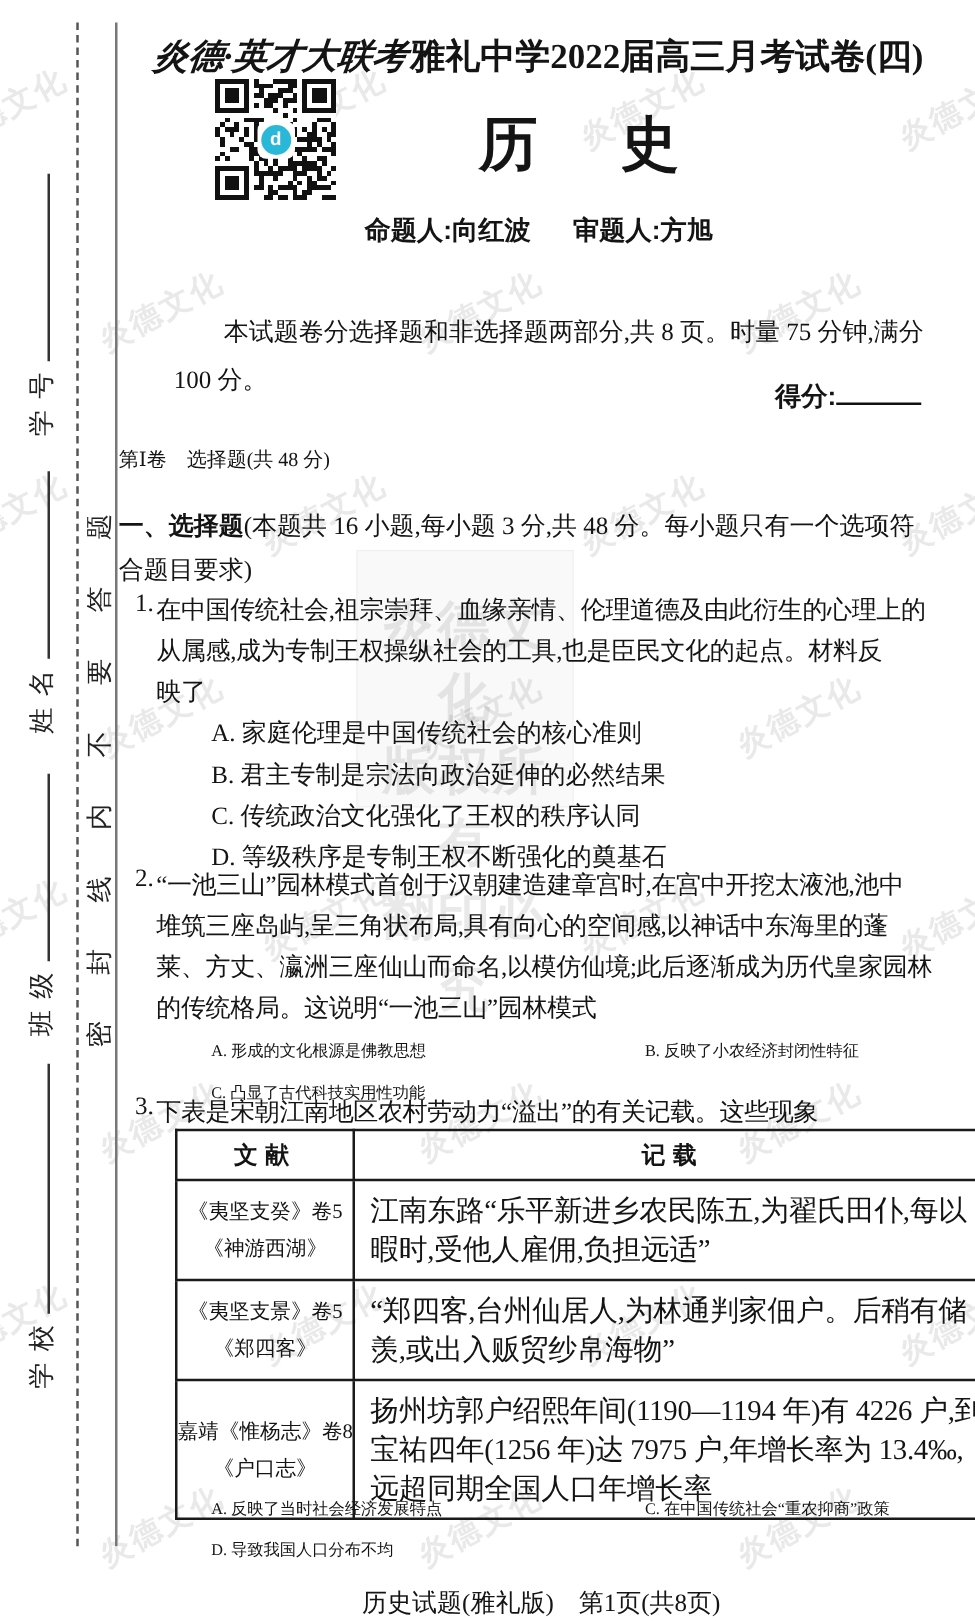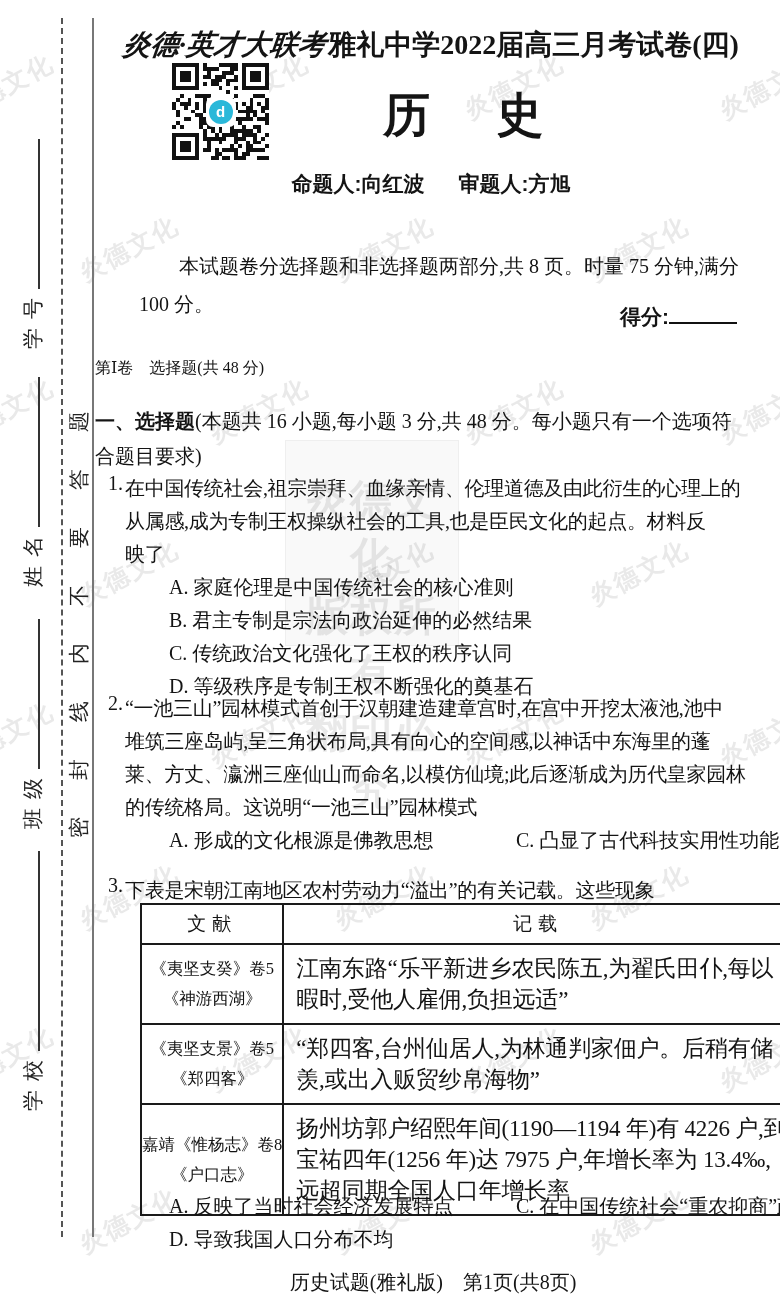--- a/index.html
+++ b/index.html
@@ -67,27 +67,27 @@
                  font-size:20px; line-height:35px; }
   .instruction .ilabel { font-weight:bold;
                  font-family:"Liberation Sans","DejaVu Sans",sans-serif; }
   .instruction .itext { white-space:pre; }
 
   
   .question { position:absolute; left:108px; width:665px; z-index:1; padding-left:17px; }
   .qnum { position:absolute; left:0; top:0; font-size:20px; }
   .stem { font-size:20px; line-height:33px; white-space:pre; letter-spacing:-0.3px; }
   .opts-list { font-size:20px; line-height:33px; padding-left:0px; }
-  .opts-grid { display:grid; grid-template-columns:347px auto; font-size:20px; line-height:33px; }
+  .opts-grid { display:grid; grid-template-columns:347px auto; font-size:13px; line-height:33px; }
   .opt { white-space:nowrap;margin-left:44px; }
 
   
   .qtable { position:absolute; left:140px; top:903px; z-index:1; border-collapse:collapse; }
   .qtable th, .qtable td { border:2px solid #1a1a1a; }
-  .qtable th { font-size:19px; font-weight:normal; height:40px; letter-spacing:6px; }
+  .qtable th { font-size:19px; font-weight:bold; height:40px; letter-spacing:6px; }
   .qtable td.c1 { width:132px; text-align:center; font-size:16.5px; line-height:30px;
                   white-space:pre; vertical-align:middle; }
   .qtable td.c2 { width:494px; font-size:23px; line-height:31px; white-space:pre;
                   padding:8px 6px 8px 12px; vertical-align:middle; letter-spacing:-0.2px; }
 
   .footer { position:absolute; left:95px; top:1248px; width:676px; z-index:1;
             text-align:center; font-size:20px;margin-top:21px; }
 </style>
 </head>
 <body>
@@ -405,20 +405,21 @@
   </div>
 
   <div class="question" style="top:692px;">
     <span class="qnum">2.</span>
     <div class="stem">“一池三山”园林模式首创于汉朝建造建章宫时,在宫中开挖太液池,池中
 堆筑三座岛屿,呈三角状布局,具有向心的空间感,以神话中东海里的蓬
 莱、方丈、瀛洲三座仙山而命名,以模仿仙境;此后逐渐成为历代皇家园林
 的传统格局。这说明“一池三山”园林模式</div>
     <div class="opts-grid">
       <div class="opt">A. 形成的文化根源是佛教思想</div>
+      <div class="opt">B. 反映了小农经济封闭性特征</div>
       <div class="opt">C. 凸显了古代科技实用性功能</div>
     </div>
   </div>
 
   <div class="question" style="top:874px;">
     <span class="qnum">3.</span>
     <div class="stem">下表是宋朝江南地区农村劳动力“溢出”的有关记载。这些现象</div>
   </div>
 
   <table class="qtable">

